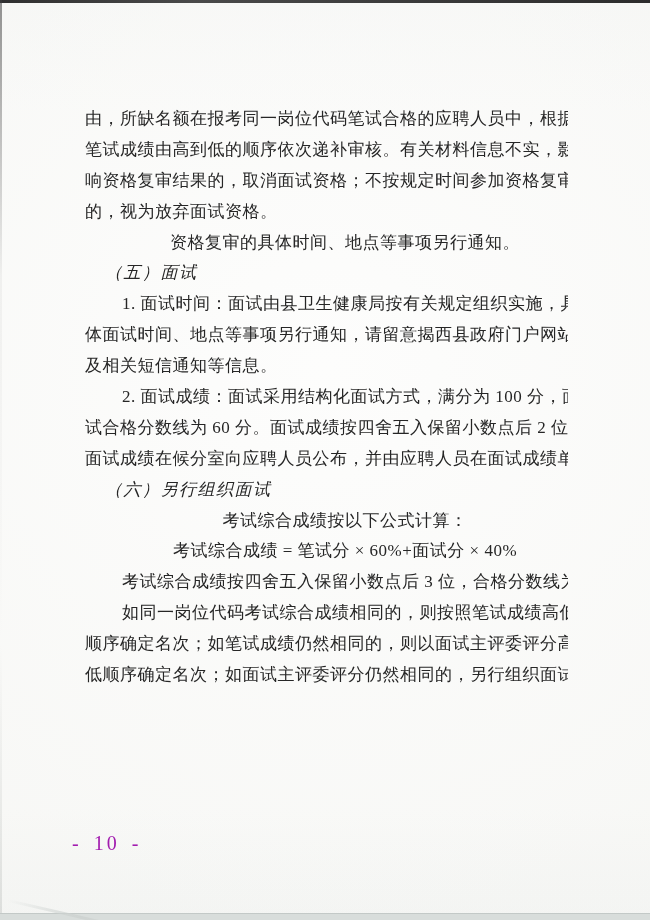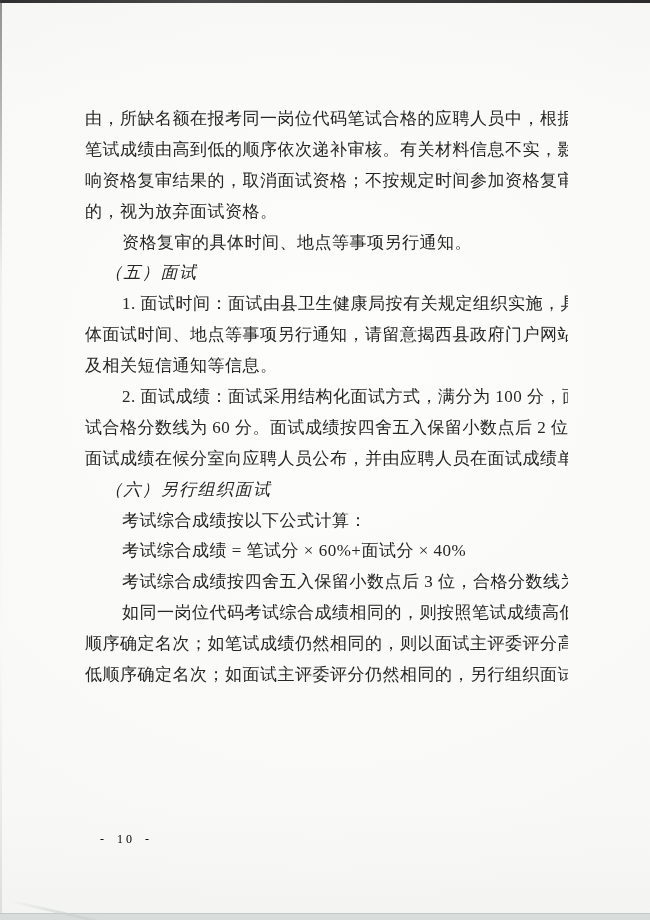--- a/index.html
+++ b/index.html
@@ -68,35 +68,36 @@
     overflow: hidden;
     text-align: left;
     letter-spacing: 0.5px;
   }
   .line.full {
     text-align: justify;
     text-align-last: justify;
   }
   .line.indent {
     text-indent: 37px;
+    text-align: center;
   }
   .line.heading {
     text-indent: 20px;
     font-style: italic;
     font-weight: 500;
     letter-spacing: 1.5px;
   }
   .page-number {
     position: absolute;
-    left: 100px;
+    left: 72px;
     top: 832px;
-    font-size: 12px;
+    font-size: 20px;
     letter-spacing: 3px;
     word-spacing: 4px;
-    color: #000000;
+    color: #a21caf;
     font-family: "Liberation Serif", "DejaVu Serif", serif;
   }
 </style>
 </head>
 <body>
 
 <div class="scan-tint"></div>
 <div class="top-edge"></div>
 <div class="left-edge"></div>
 <div class="bottom-edge"></div>

